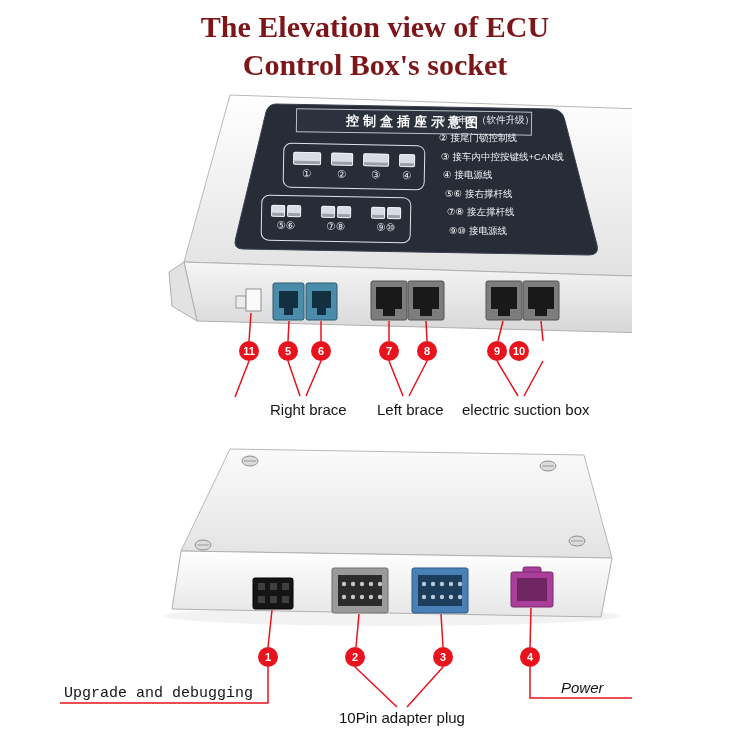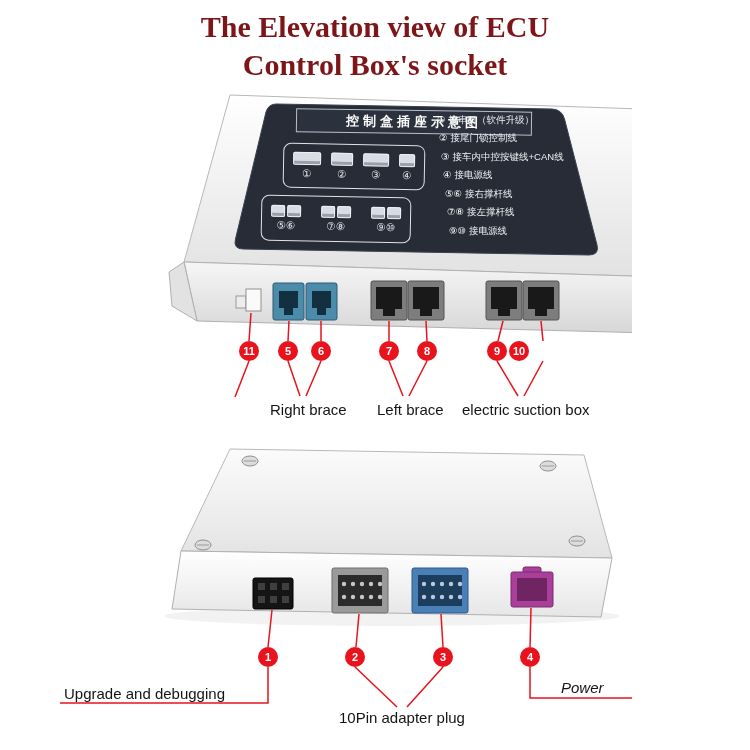--- a/index.html
+++ b/index.html
@@ -262,17 +262,17 @@
 
   <div class="lbl" style="left:270px;top:401px;">Right brace</div>
   <div class="lbl" style="left:377px;top:401px;">Left brace</div>
   <div class="lbl" style="left:462px;top:401px;">electric suction box</div>
 
   <div class="co" style="left:258px;top:647px;">1</div>
   <div class="co" style="left:345px;top:647px;">2</div>
   <div class="co" style="left:433px;top:647px;">3</div>
   <div class="co" style="left:520px;top:647px;">4</div>
 
-  <div class="lbl" style="left:64px;top:685px;">Upgrade and debugging</div>
+  <div class="lbl" style="left:64px;top:685px;font-family:Liberation Mono, monospace;">Upgrade and debugging</div>
   <div class="lbl" style="left:339px;top:709px;">10Pin adapter plug</div>
   <div class="lbl" style="left:561px;top:679px;font-style:italic;">Power</div>
 
 </div>
 
 </body></html>

